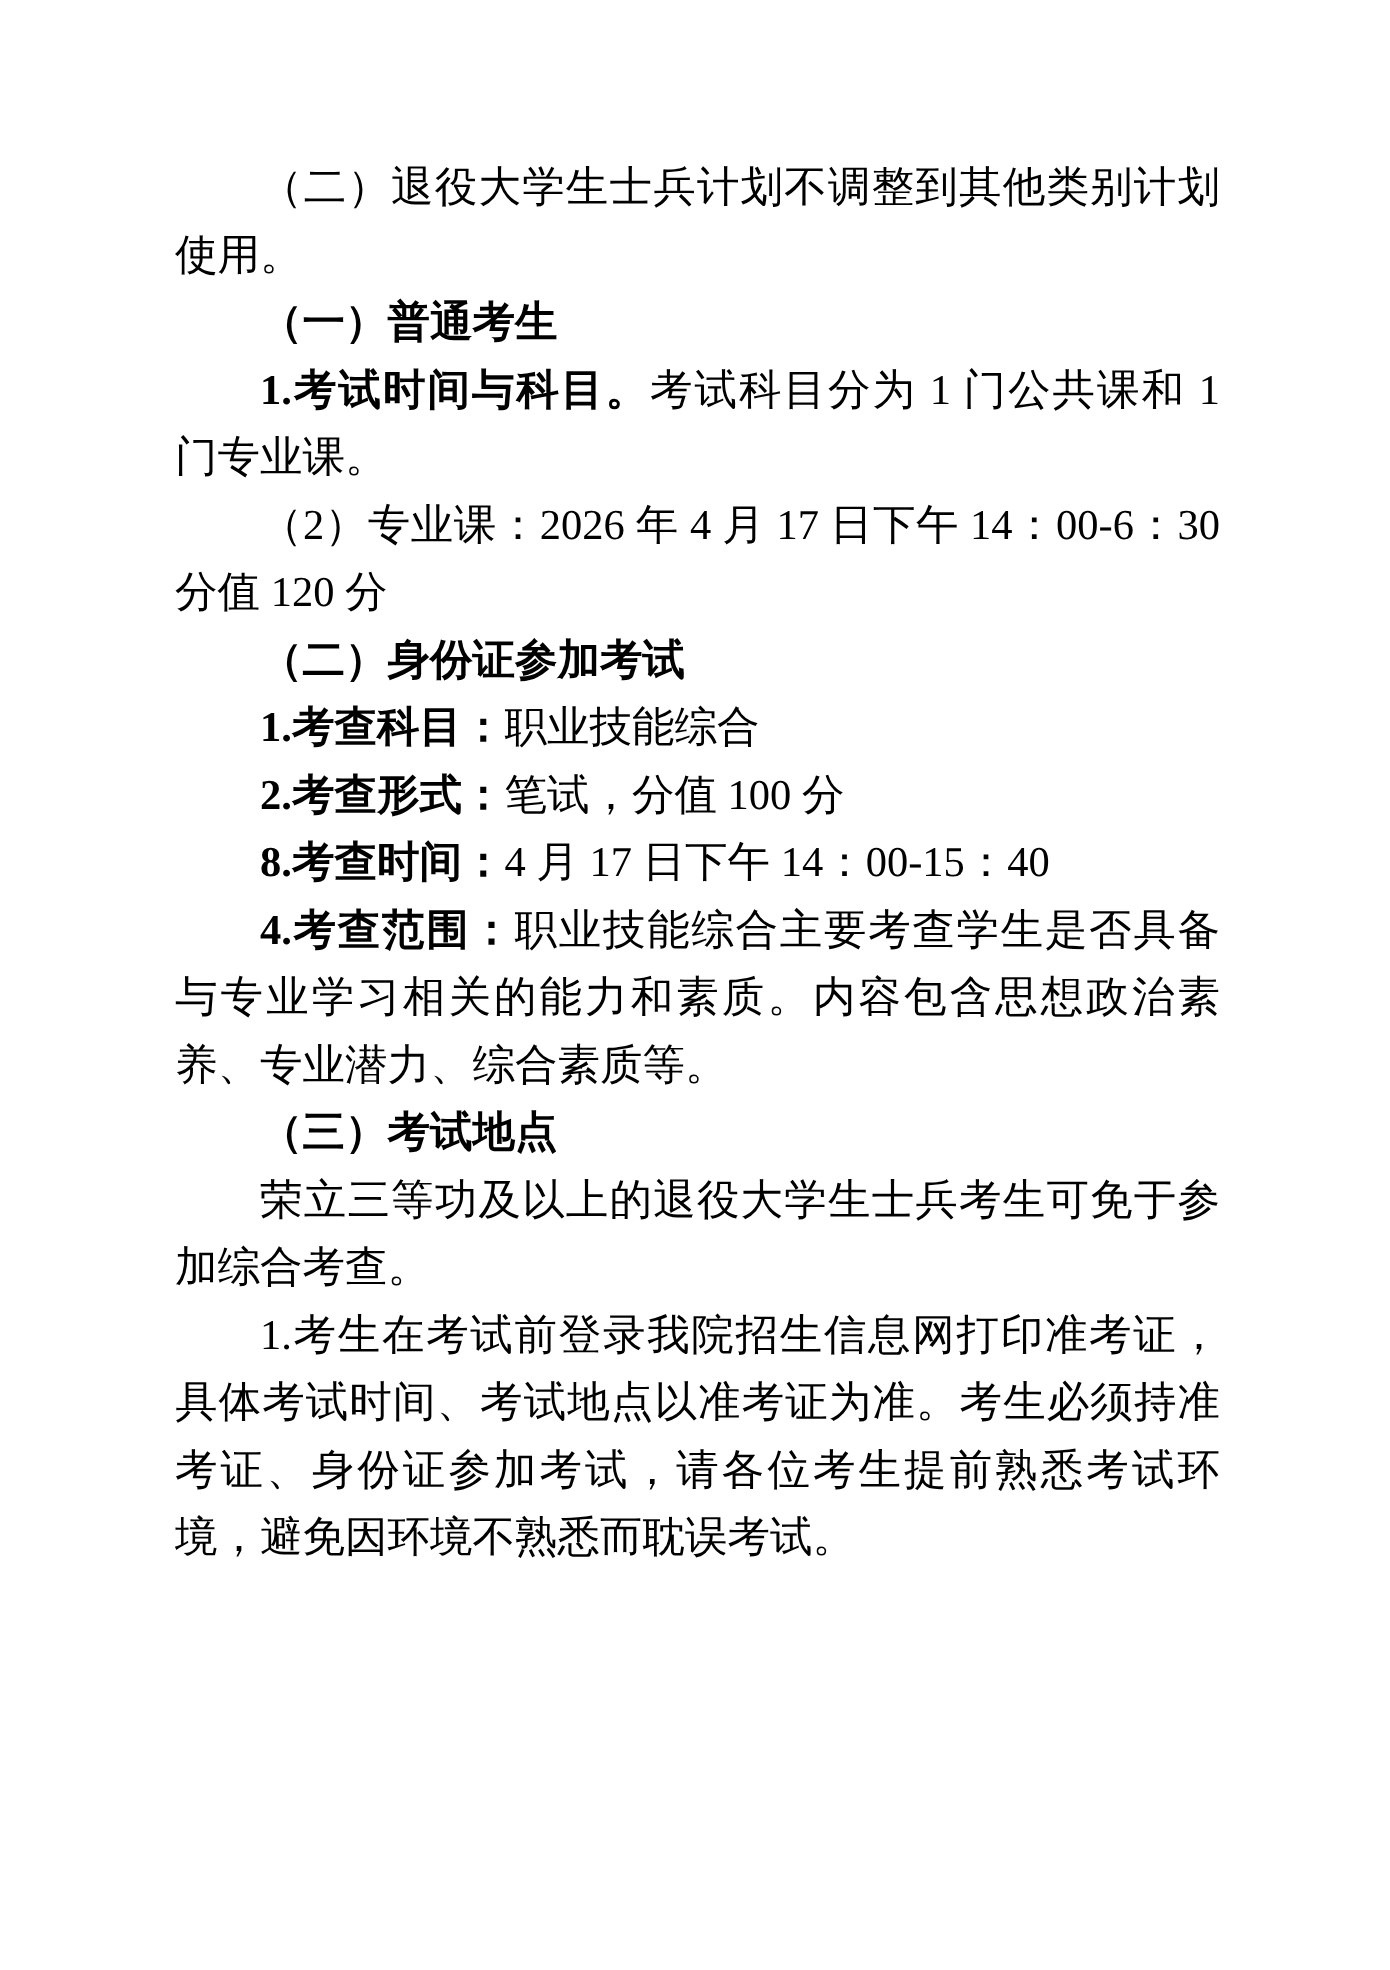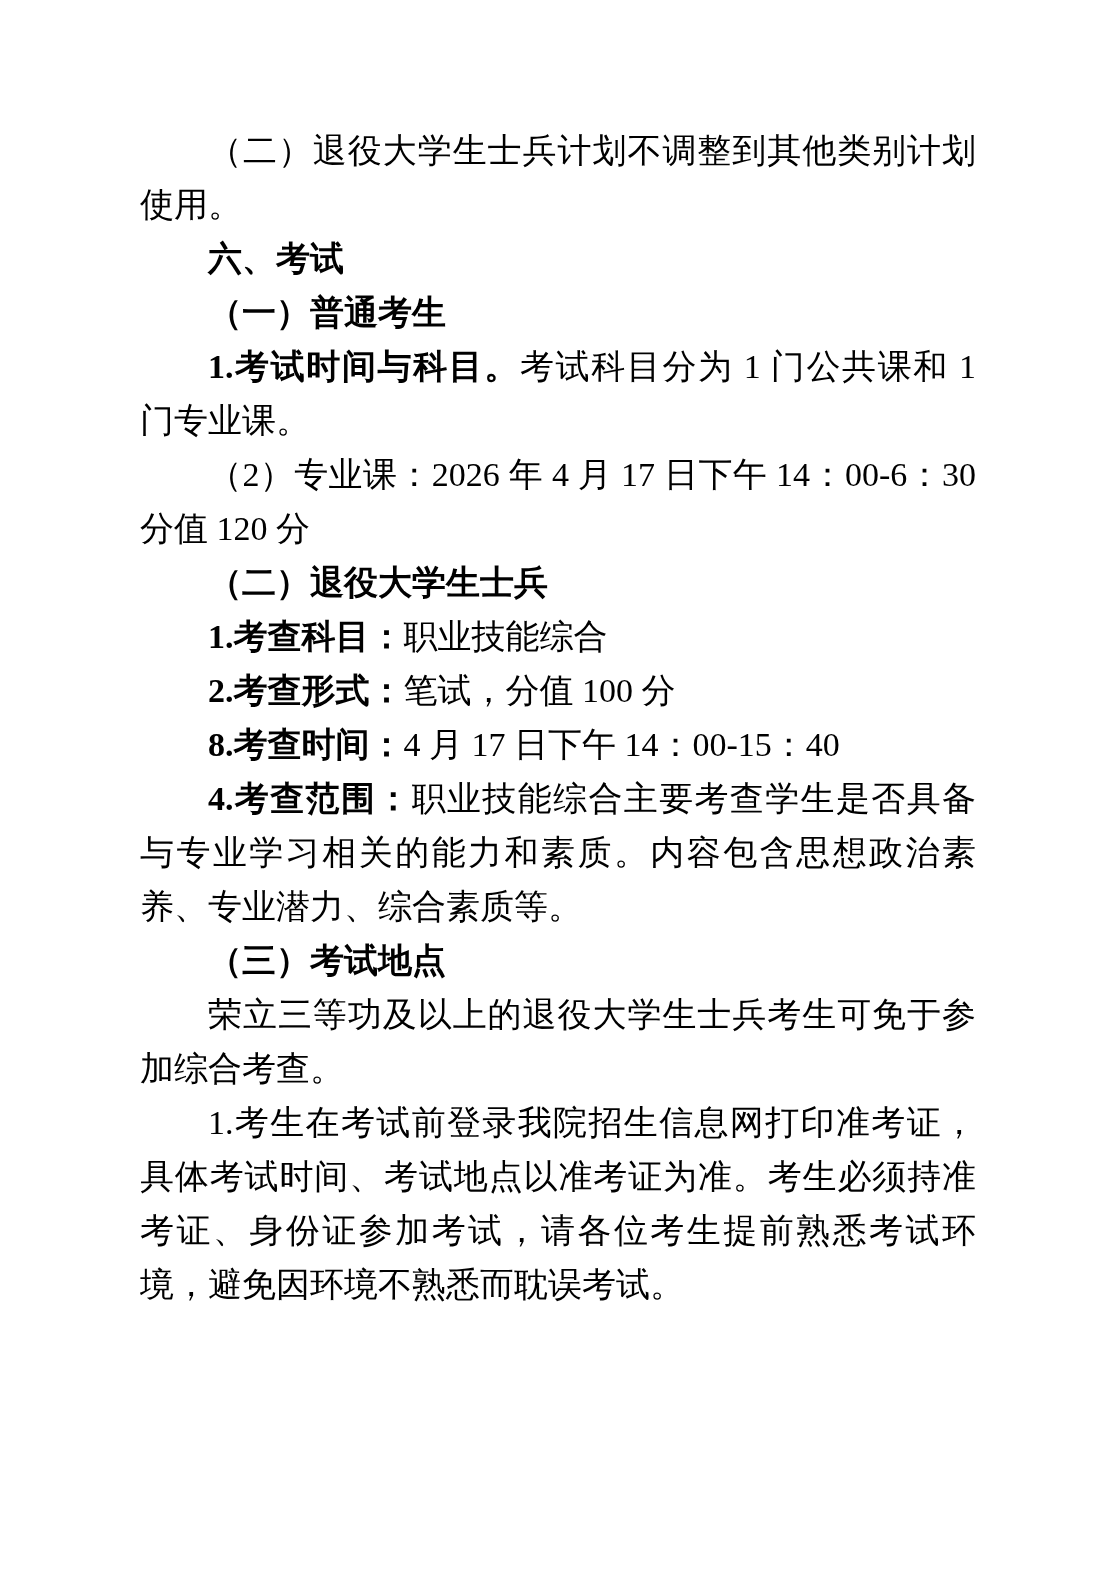--- a/index.html
+++ b/index.html
@@ -35,31 +35,30 @@
   .heading { font-weight: bold; }
 </style>
 </head>
 <body>
 
 <div class="page">
   <div class="content">
 
     <p class="para">（二）退役大学生士兵计划不调整到其他类别计划使用。</p>
 
-    <p class="para heading">六、考试</p>
 
     <p class="para heading">（一）普通考生</p>
 
     <p class="para"><span class="bold">1.考试时间与科目。</span><span>考试科目分为 1 门公共课和 1 门专业课。</span></p>
 
 
     <p class="para">（2）专业课：2026 年 4 月 17 日下午 14：00-6：30　分值 120 分</p>
 
 
-    <p class="para heading">（二）退役大学生士兵</p>
+    <p class="para heading">（二）身份证参加考试</p>
 
     <p class="para"><span class="bold">1.考查科目：</span><span>职业技能综合</span></p>
 
     <p class="para"><span class="bold">2.考查形式：</span><span>笔试，分值 100 分</span></p>
 
     <p class="para"><span class="bold">8.考查时间：</span><span>4 月 17 日下午 14：00-15：40</span></p>
 
     <p class="para"><span class="bold">4.考查范围：</span><span>职业技能综合主要考查学生是否具备与专业学习相关的能力和素质。内容包含思想政治素养、专业潜力、综合素质等。</span></p>
 
     <p class="para heading">（三）考试地点</p>

